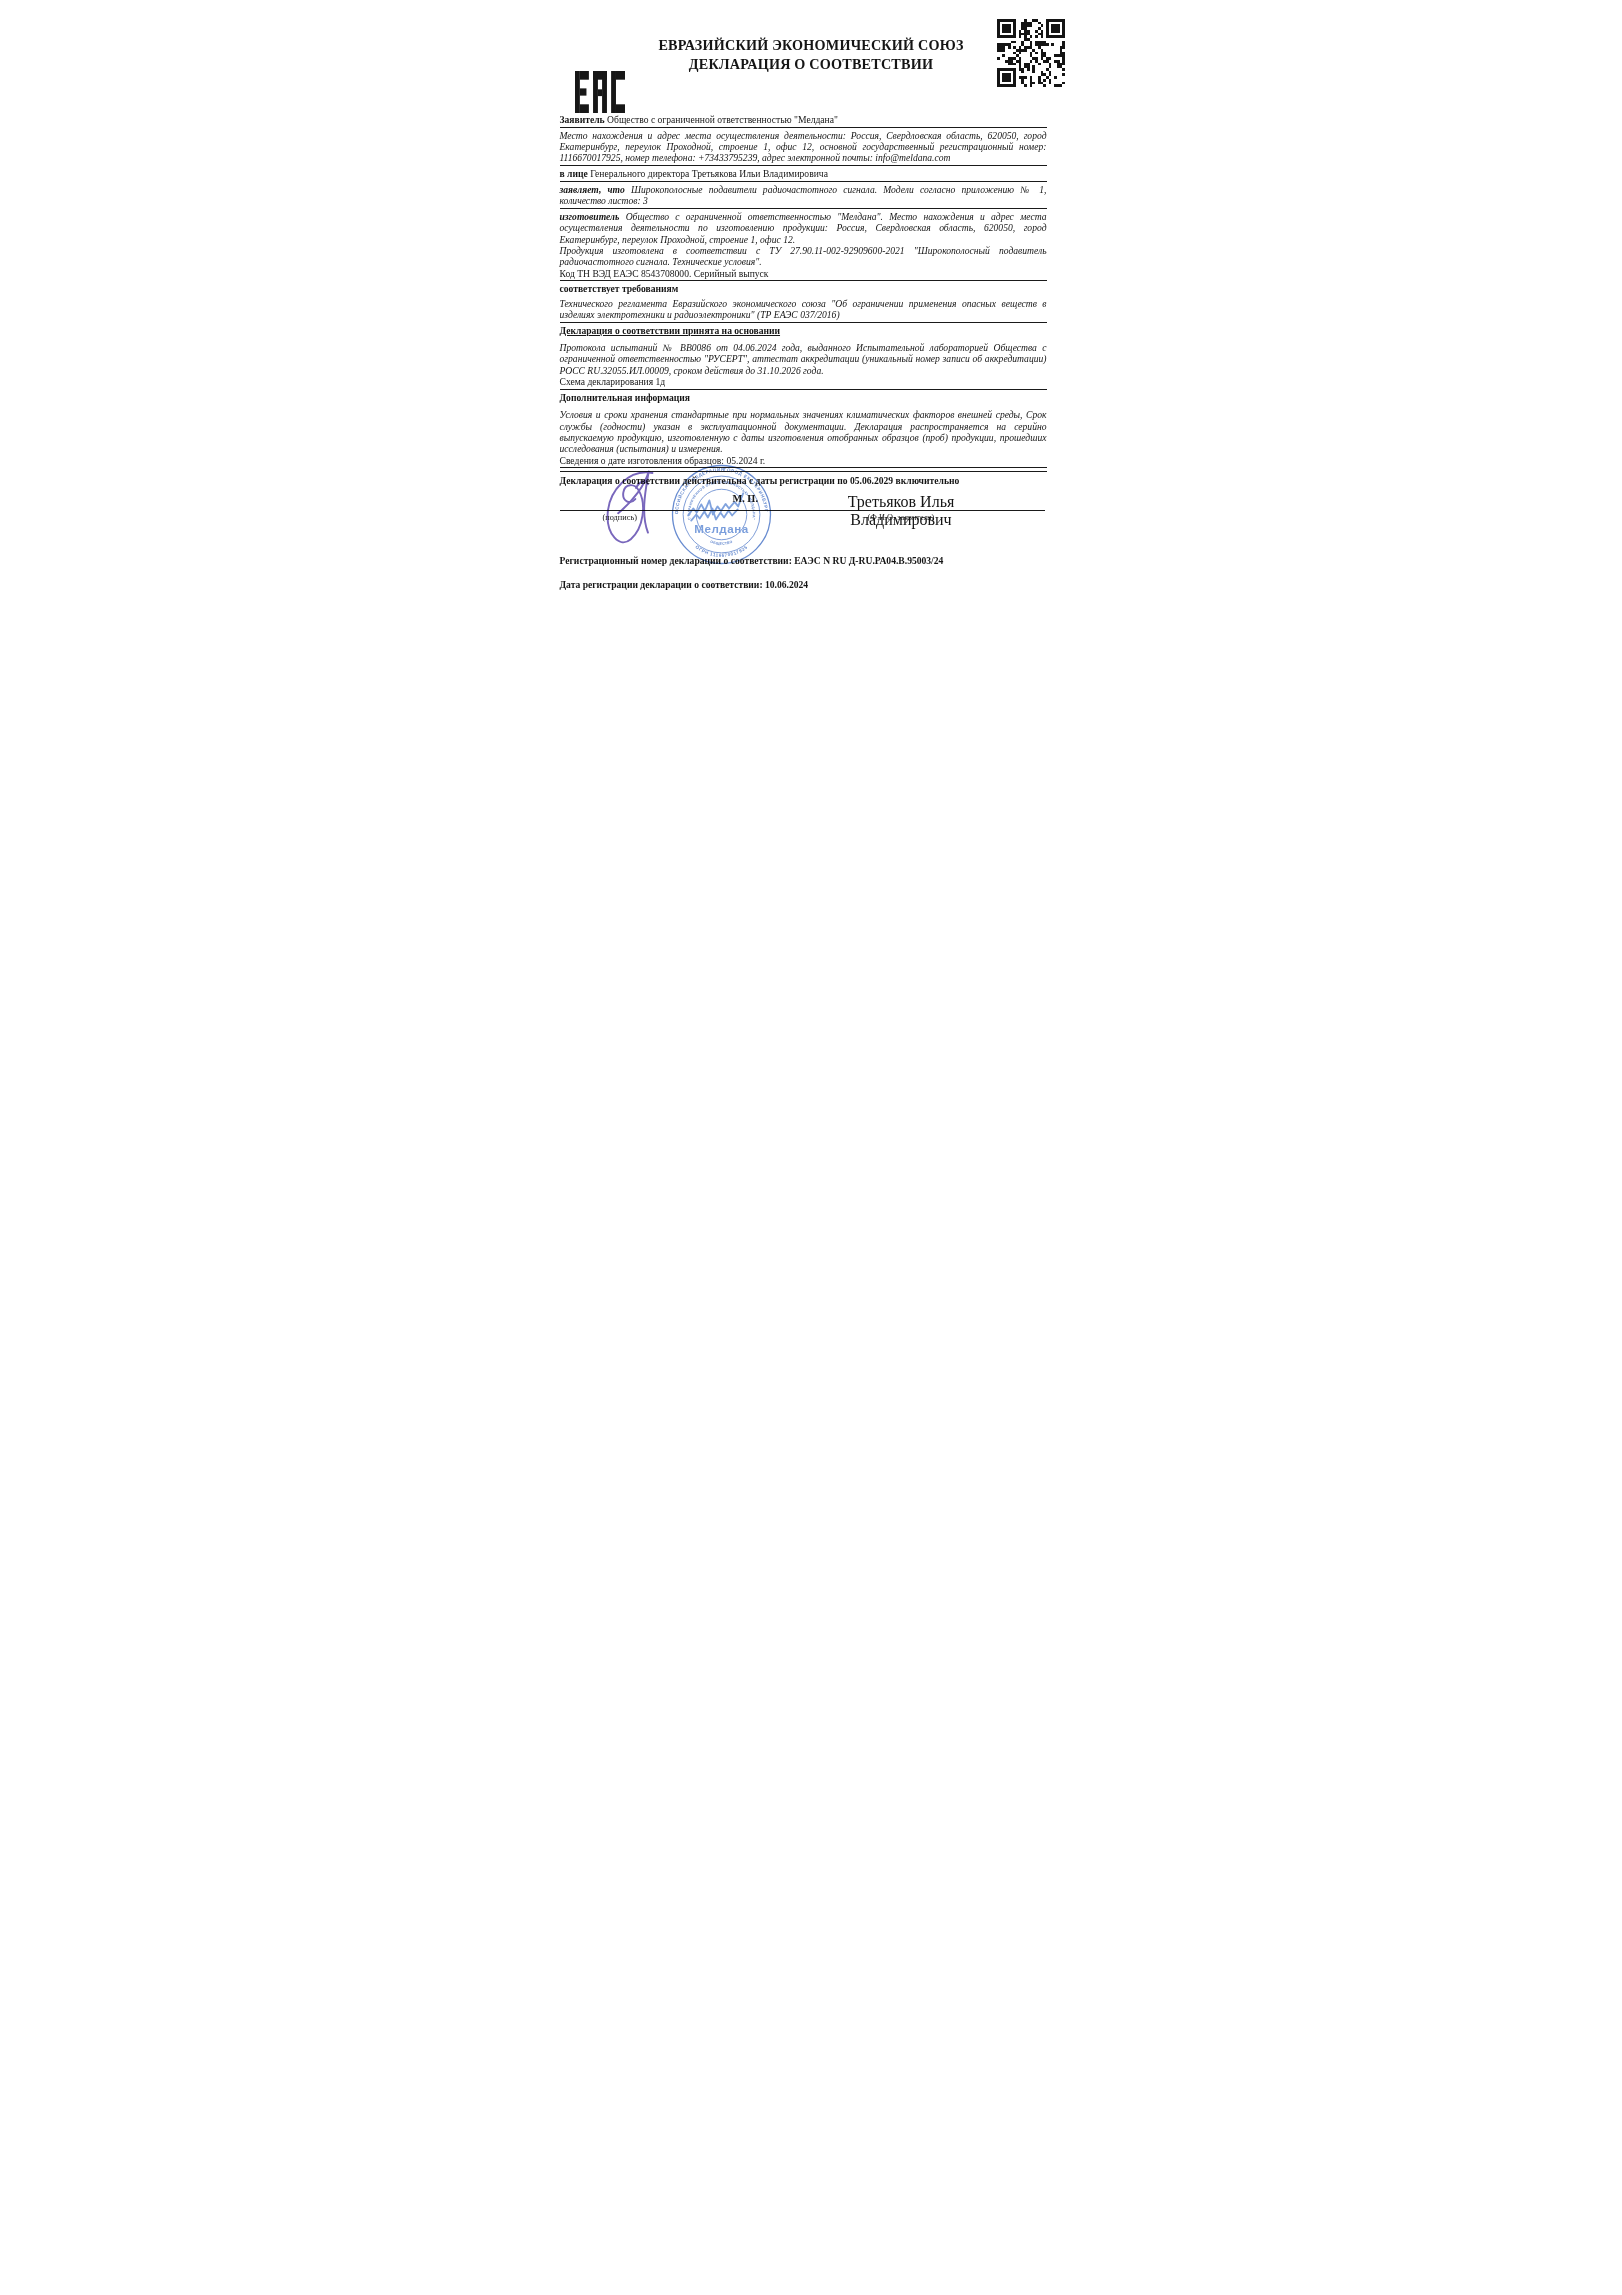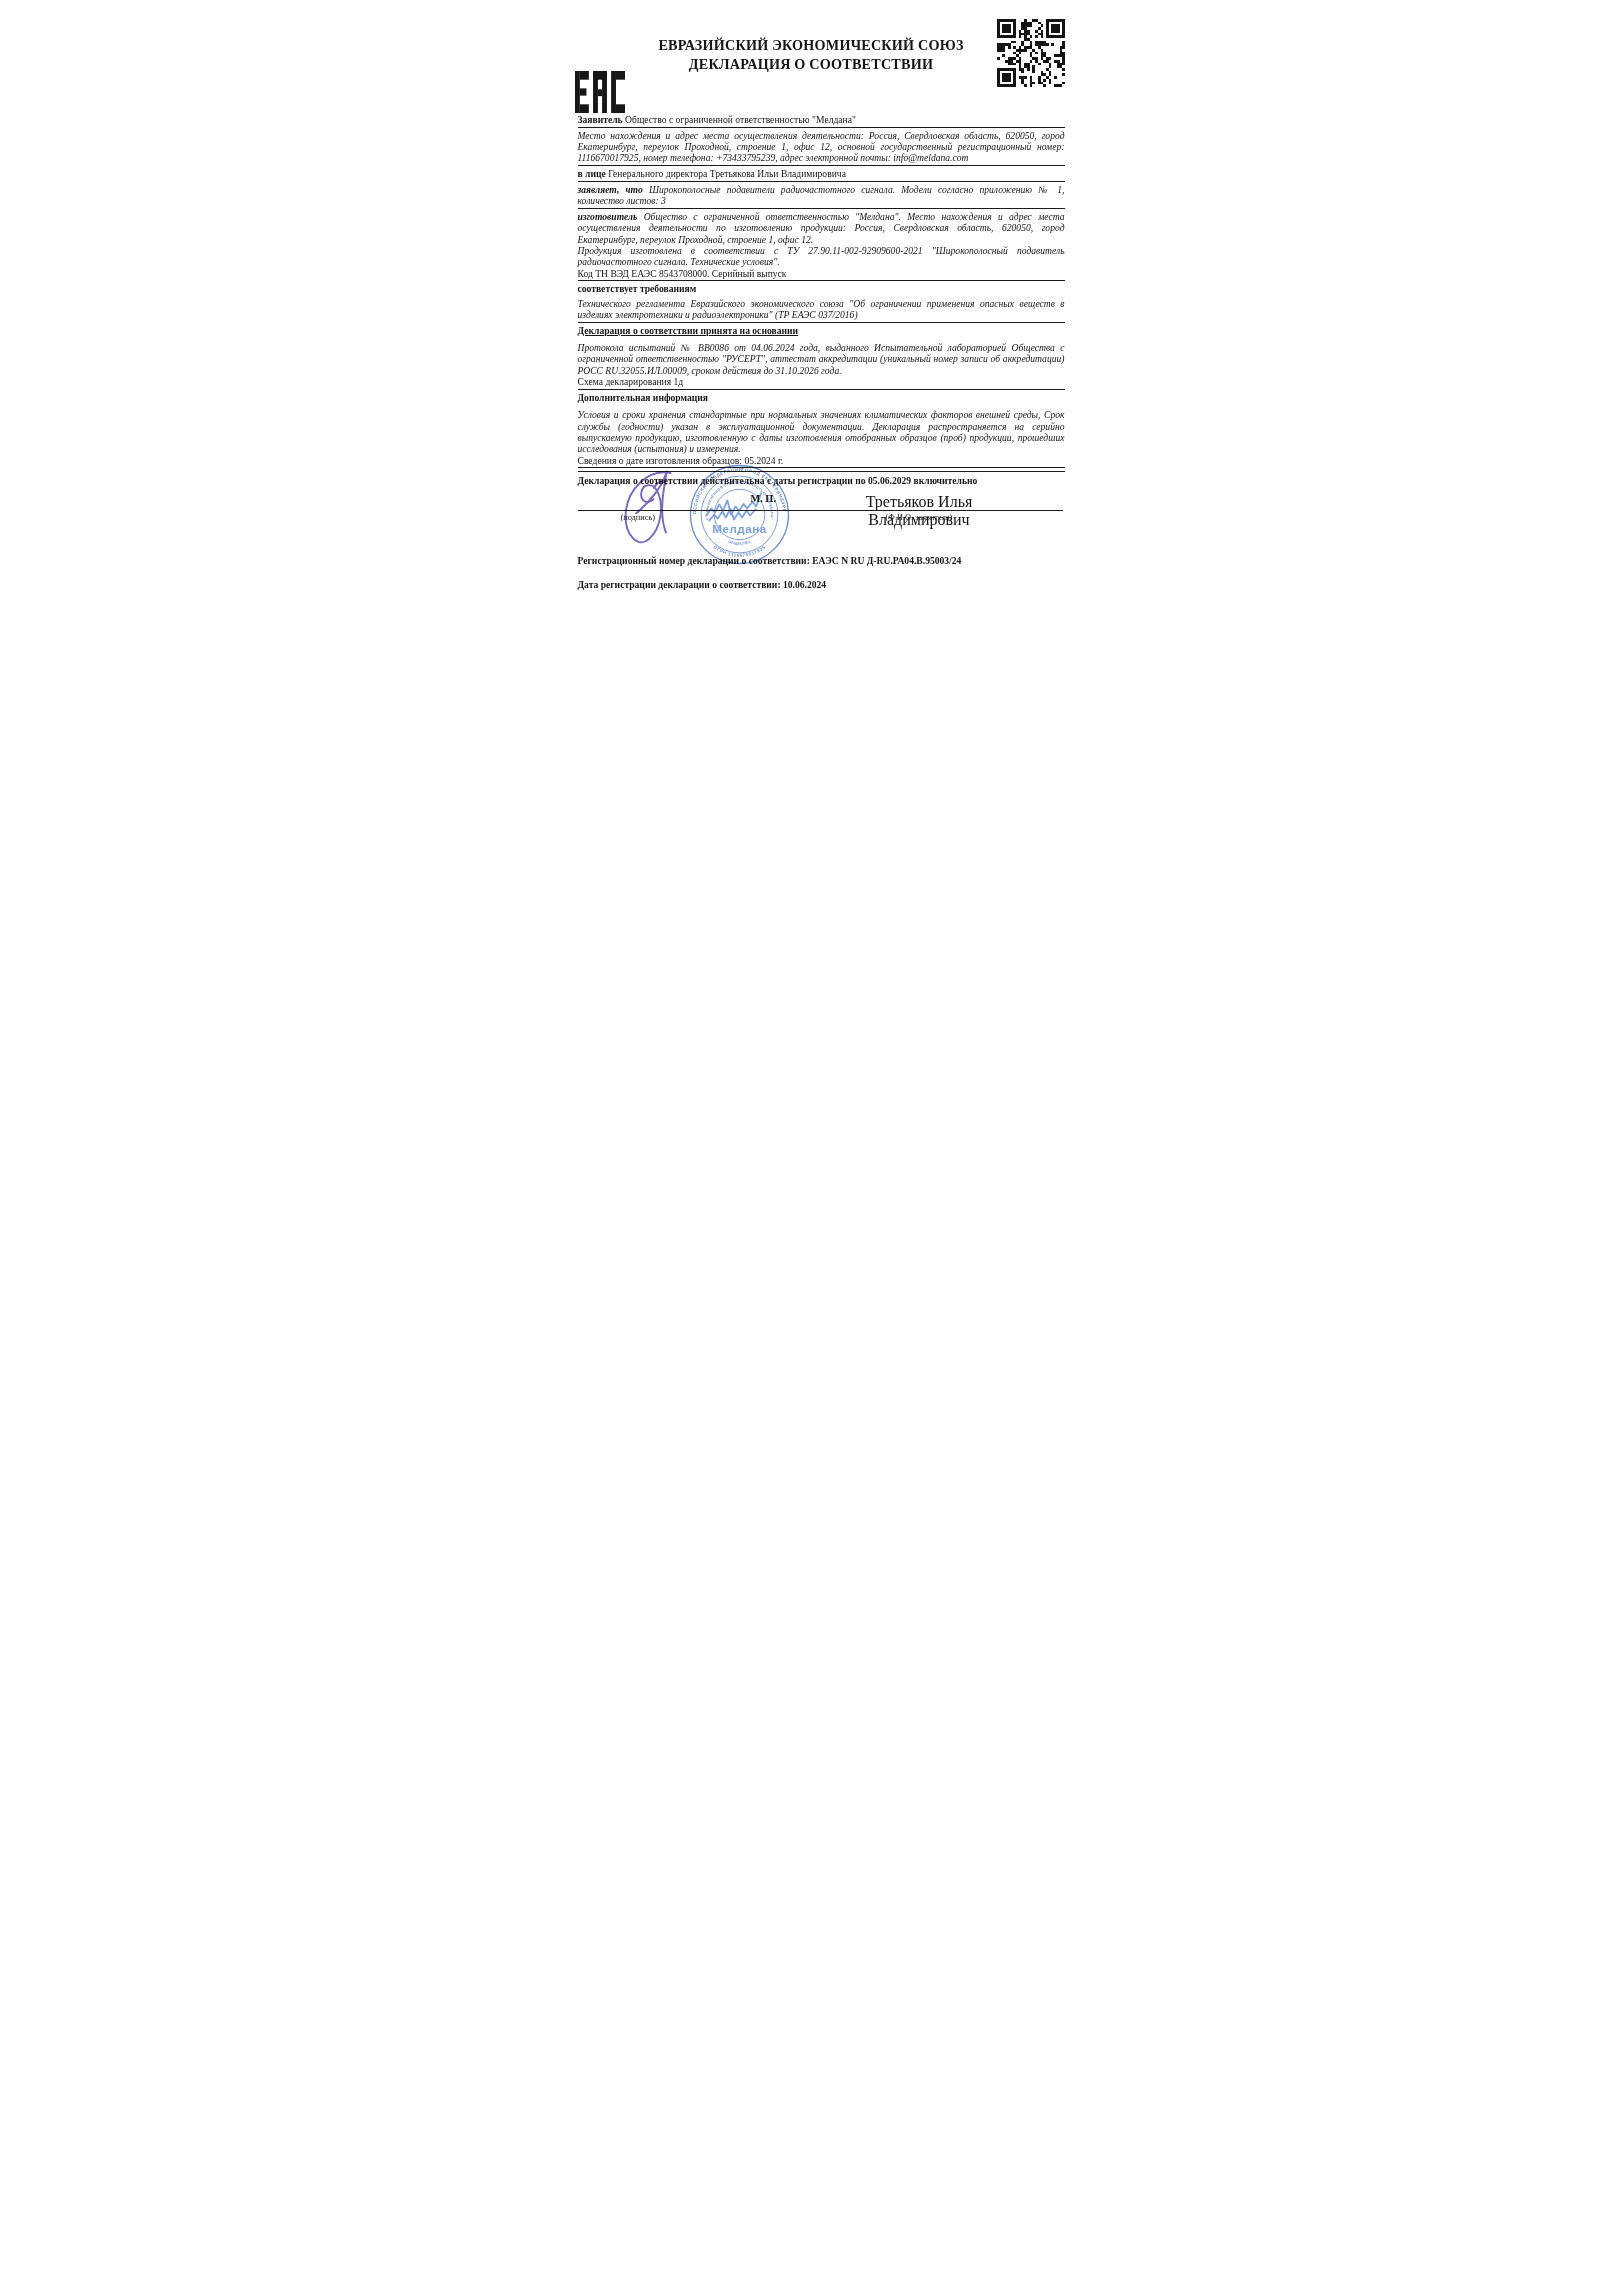--- a/index.html
+++ b/index.html
@@ -11,21 +11,21 @@
     font-family:"Liberation Serif", serif;
     color:#151515;
     overflow:hidden;
   }
   
   .title-block{position:absolute;top:36px;left:0;right:0;text-align:center;}
   .title-line{font-weight:bold;font-size:14.2px;line-height:18.7px;letter-spacing:0.2px;white-space:nowrap;}
   .eac-mark{position:absolute;left:34px;top:71px;}
   .qr{position:absolute;left:456px;top:18.7px;width:68px;height:68px;}
   
-  .content{position:absolute;left:37px;top:114px;width:487px;}
+  .content{position:absolute;left:19px;top:114px;width:487px;}
   .content p{margin:0;font-size:9.6px;line-height:11.3px;}
   .content p.just{text-align:justify;font-style:italic;}
   .content .h{font-weight:bold;}
   b.lbl{font-weight:bold;}
   hr.rule{border:none;border-top:1.5px solid #1a1a1a;margin:1.5px 0 2px 0;}
   .double-rule{height:2.9px;border-top:1.5px solid #1a1a1a;border-bottom:1px solid #1a1a1a;margin:1.5px 0 1.5px 0;}
   .validity{font-weight:bold;font-size:10px;line-height:12.8px;margin-top:2.5px !important;}
   .reg-line{font-weight:bold;font-size:10.3px;line-height:12.8px;margin-top:4.9px !important;}
   .date-line{font-weight:bold;font-size:10.3px;line-height:12.8px;margin-top:12.8px !important;}
   

